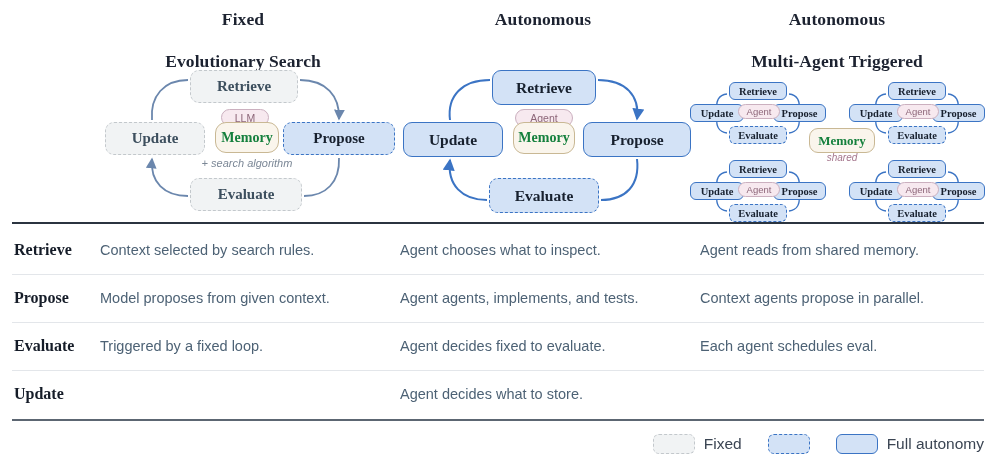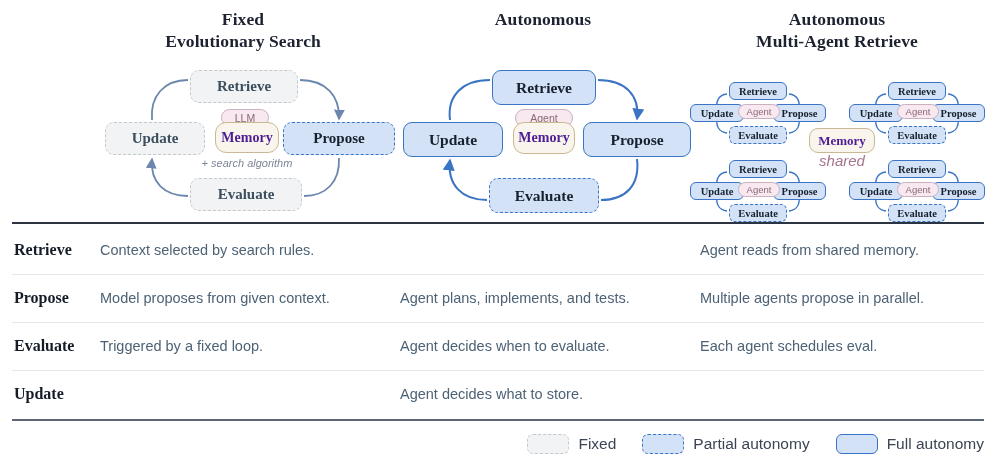--- a/index.html
+++ b/index.html
@@ -21,21 +21,21 @@
     position: absolute;
     text-align: center;
     font-family: "Liberation Serif", serif;
     font-weight: bold;
     font-size: 17.5px;
     line-height: 22px;
     color: #1c2230;
     letter-spacing: .1px;
   }
   .col-title .l1 { display:block; }
-  .col-title .l2 { display:block; }
+  .col-title .l2 { display:block;margin-top:20px; }
 
   #title-1 { left: 123px; top: 8px; width: 240px; }
   #title-2 { left: 423px; top: 8px; width: 240px; }
   #title-3 { left: 717px; top: 8px; width: 240px; }
 
   
   .node {
     position: absolute;
     box-sizing: border-box;
     display: flex;
@@ -61,21 +61,21 @@
   
   .n-full {
     background: #d3e2f6;
     border: 1.7px solid #3b74c4;
     color: #17202e;
   }
   
   .n-memory {
     background: #faf5ec;
     border: 1.7px solid #c9b894;
-    color: #4c1d95;
+    color: #15803d;
     border-radius: 11px;
     z-index: 6;
   }
   
   .pill {
     position: absolute;
     box-sizing: border-box;
     display: flex;
     align-items: center;
     justify-content: center;
@@ -92,21 +92,21 @@
 
   .caption {
     position: absolute;
     font-family: "Liberation Sans", sans-serif;
     font-style: italic;
     font-size: 11px;
     color: #7b8796;
     white-space: nowrap;
     text-align: center;
   }
-  .caption.shared { color: #a4758c; font-size: 15px; }
+  .caption.shared { color: #a4758c; font-size: 10px; }
 
   svg.arrows {
     position: absolute;
     left: 0; top: 0;
     overflow: visible;
     pointer-events: none;
   }
 
   
   #c1-retrieve { left: 190px; top: 70px;  width: 108px; height: 33px; font-size: 15px; }
@@ -198,21 +198,21 @@
 
 <div class="col-title" id="title-1">
   <span class="l1">Fixed</span>
   <span class="l2">Evolutionary Search</span>
 </div>
 <div class="col-title" id="title-2">
   <span class="l1">Autonomous</span>
 </div>
 <div class="col-title" id="title-3">
   <span class="l1">Autonomous</span>
-  <span class="l2">Multi-Agent Retrieve</span>
+  <span class="l2">Multi-Agent Triggered</span>
 </div>
 
 <svg class="arrows" id="arrows-col1" width="996" height="464">
   <defs>
     <marker id="ah1" markerWidth="7" markerHeight="7" refX="5.2" refY="3" orient="auto">
       <path d="M0,0 L6,3 L0,6 z" fill="#6b87ad"></path>
     </marker>
   </defs>
 
   <path d="M152,120 C150,96 164,80 188,80" fill="none" stroke="#6b87ad" stroke-width="1.8"></path>
@@ -308,53 +308,53 @@
 </div>
 
 <div class="node n-memory" id="c3-memory">Memory</div>
 <div class="caption shared" id="c3-shared">shared</div>
 
 <div id="rule-top"></div>
 
 <div class="trow" id="row-0">
   <div class="rowlabel">Retrieve</div>
   <div class="cell cell-0">Context selected by search rules.</div>
+  <div class="cell cell-1">Agent chooses what to inspect.</div>
   <div class="cell cell-2">Agent reads from shared memory.</div>
 </div>
 <div class="row-sep" id="sep-1"></div>
 
 <div class="trow" id="row-1">
   <div class="rowlabel">Propose</div>
   <div class="cell cell-0">Model proposes from given context.</div>
-  <div class="cell cell-1">Agent plans, implements, and tests.</div>
-  <div class="cell cell-2">Multiple agents propose in parallel.</div>
+  <div class="cell cell-1">Agent agents, implements, and tests.</div>
+  <div class="cell cell-2">Context agents propose in parallel.</div>
 </div>
 <div class="row-sep" id="sep-2"></div>
 
 <div class="trow" id="row-2">
   <div class="rowlabel">Evaluate</div>
   <div class="cell cell-0">Triggered by a fixed loop.</div>
-  <div class="cell cell-1">Agent decides when to evaluate.</div>
+  <div class="cell cell-1">Agent decides fixed to evaluate.</div>
   <div class="cell cell-2">Each agent schedules eval.</div>
 </div>
 <div class="row-sep" id="sep-3"></div>
 
 <div class="trow" id="row-3">
   <div class="rowlabel">Update</div>
   <div class="cell cell-1">Agent decides what to store.</div>
 </div>
 
 <div id="rule-bottom"></div>
 
 <div id="legend">
   <div class="lg-item">
     <div class="lg-swatch lg-fixed"></div>
     <div class="lg-label">Fixed</div>
   </div>
   <div class="lg-item">
     <div class="lg-swatch lg-partial"></div>
-    <div class="lg-label">Partial autonomy</div>
   </div>
   <div class="lg-item">
     <div class="lg-swatch lg-full"></div>
     <div class="lg-label">Full autonomy</div>
   </div>
 </div>
 
 </body></html>

